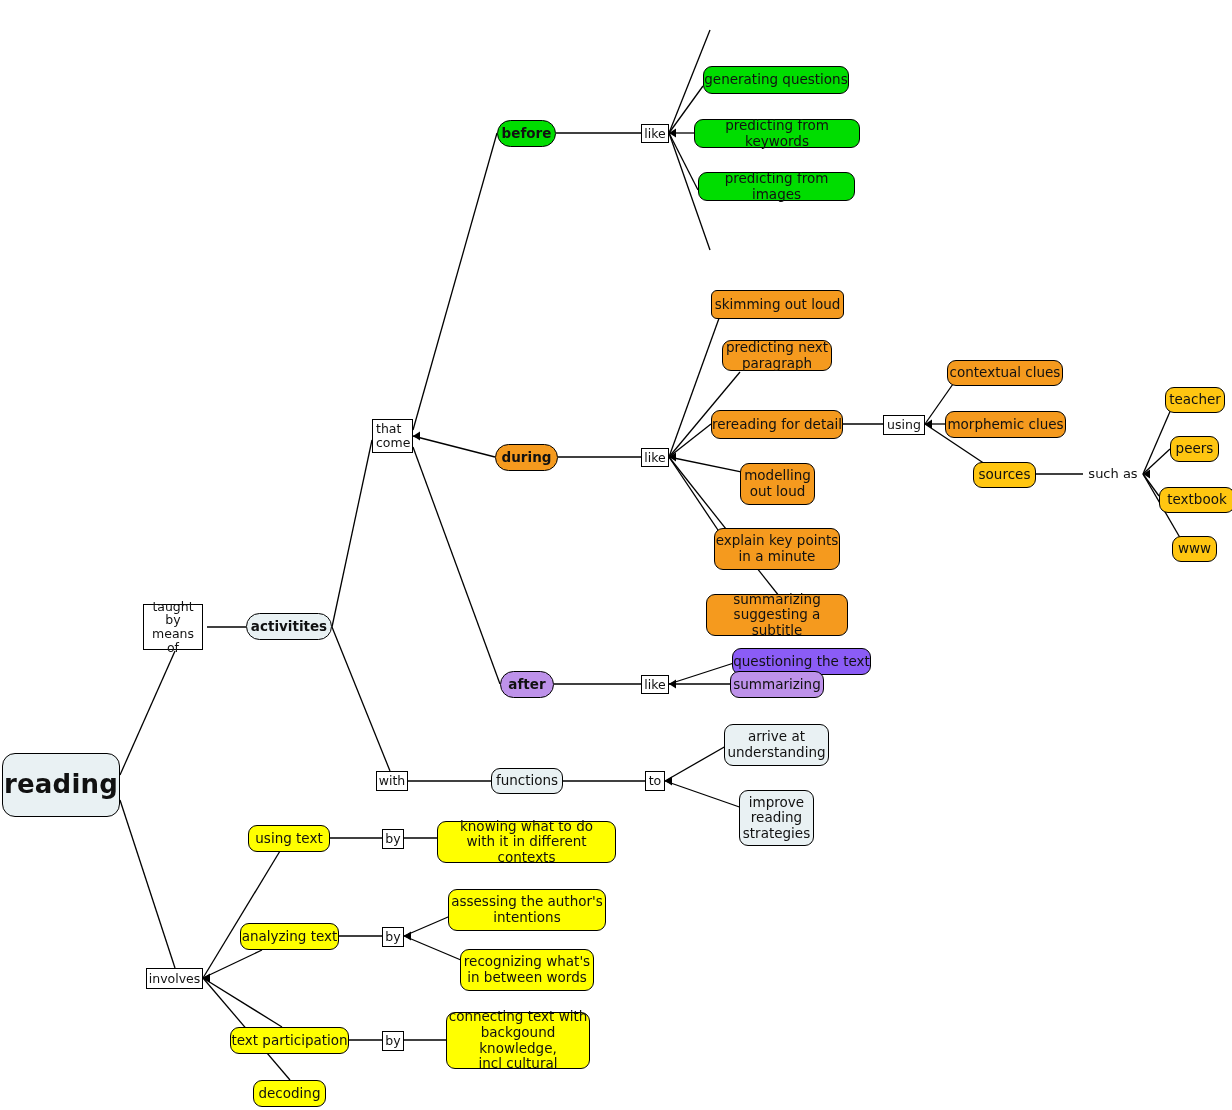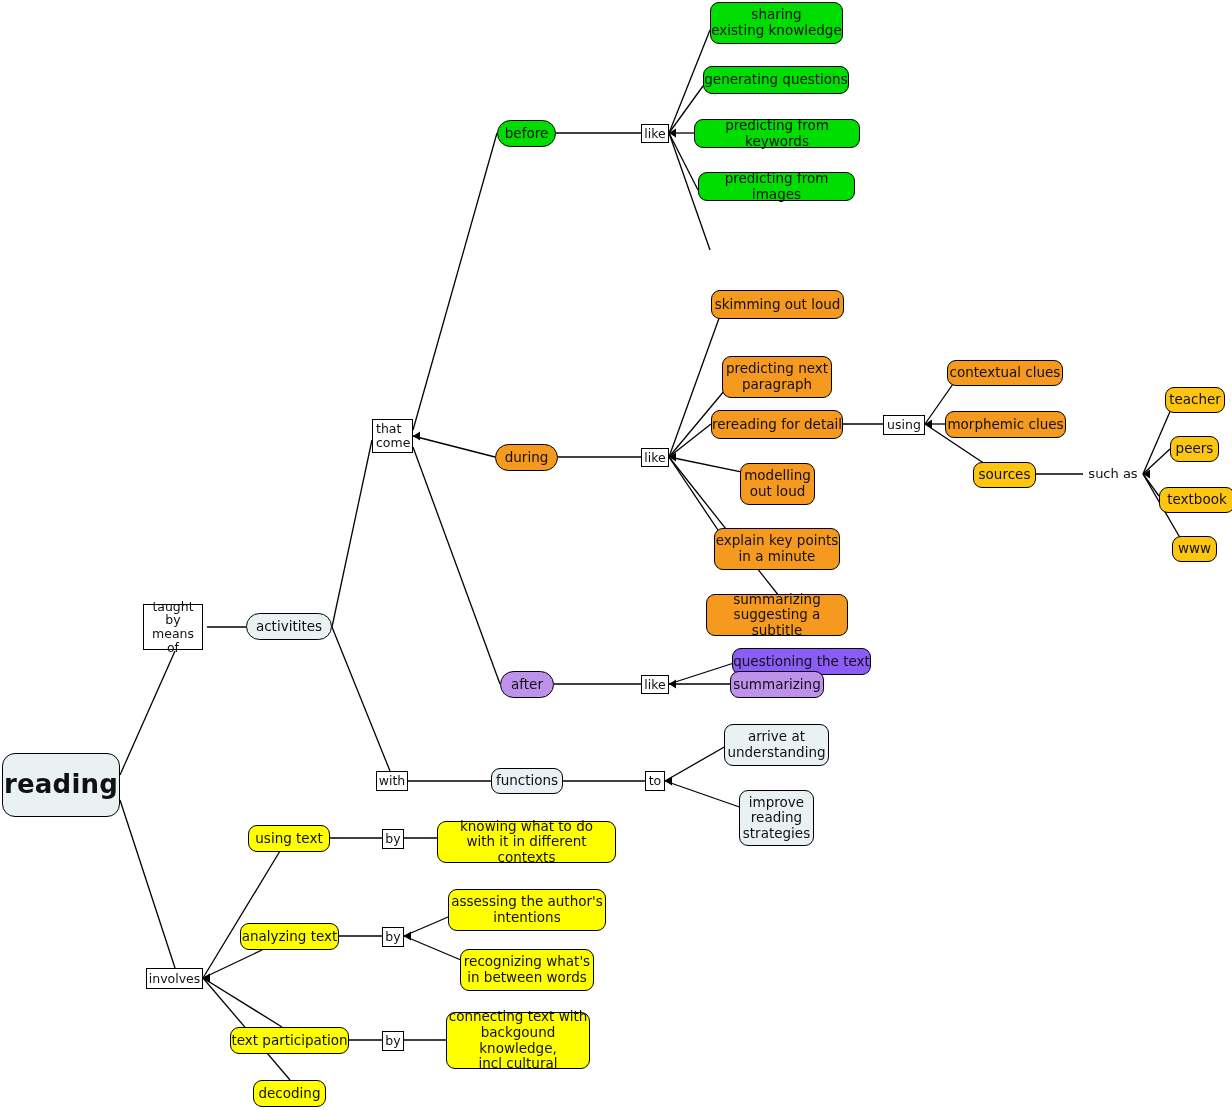--- a/index.html
+++ b/index.html
@@ -35,21 +35,21 @@
     display: flex;
     align-items: center;
     justify-content: center;
     text-align: center;
     line-height: 1.15;
     white-space: pre-line;
     font-size: 13.5px;
   }
   .node.pill      { border-radius: 999px; }
   .node.rounded   { border-radius: 9px; }
-  .node.bold      { font-weight: normal; }
+  .node.bold      { font-weight: bold; }
   .node.root {
     border-radius: 13px;
     font-size: 26px;
     font-weight: bold;
     letter-spacing: 0.2px;
   }
   
   .link-label {
     position: absolute;
     box-sizing: border-box;
@@ -150,27 +150,25 @@
     <div class="link-label boxy" style="left: 146px; top: 968px; width: 57px; height: 21px; background: rgb(255, 255, 255); font-size: 12.5px;">involves</div>
     <div class="link-label boxy" style="left: 641px; top: 124px; width: 28px; height: 19px; background: rgb(255, 255, 255); font-size: 12.5px;">like</div>
     <div class="link-label boxy" style="left: 641px; top: 448px; width: 28px; height: 19px; background: rgb(255, 255, 255); font-size: 12.5px;">like</div>
     <div class="link-label boxy" style="left: 641px; top: 675px; width: 28px; height: 19px; background: rgb(255, 255, 255); font-size: 12.5px;">like</div>
     <div class="link-label boxy" style="left: 883px; top: 415px; width: 42px; height: 20px; background: rgb(255, 255, 255); font-size: 12.5px;">using</div>
     <div class="link-label plain" style="left: 1083px; top: 465px; width: 60px; height: 19px; font-size: 13px;">such as</div>
     <div class="link-label boxy" style="left: 645px; top: 771px; width: 20px; height: 20px; background: rgb(255, 255, 255); font-size: 12.5px;">to</div>
     <div class="link-label boxy" style="left: 382px; top: 829px; width: 22px; height: 20px; background: rgb(255, 255, 255); font-size: 12.5px;">by</div>
     <div class="link-label boxy" style="left: 382px; top: 927px; width: 22px; height: 20px; background: rgb(255, 255, 255); font-size: 12.5px;">by</div>
     <div class="link-label boxy" style="left: 382px; top: 1031px; width: 22px; height: 20px; background: rgb(255, 255, 255); font-size: 12.5px;">by</div>
-    <div class="node rounded" style="left: 710px; top: 2px; width: 133px; height: 42px; background: rgb(0, 221, 0);">sharing
-existing knowledge</div>
     <div class="node rounded" style="left: 703px; top: 66px; width: 146px; height: 28px; background: rgb(0, 221, 0);">generating questions</div>
     <div class="node rounded" style="left: 694px; top: 119px; width: 166px; height: 29px; background: rgb(0, 221, 0);">predicting from keywords</div>
     <div class="node rounded" style="left: 698px; top: 172px; width: 157px; height: 29px; background: rgb(0, 221, 0);">predicting from images</div>
-    <div class="node rounded" style="left: 711px; top: 290px; width: 133px; height: 29px; background: rgb(245, 154, 30);">skimming out loud</div>
-    <div class="node rounded" style="left: 722px; top: 356px; width: 110px; height: 42px; background: rgb(245, 154, 30);">predicting next
+    <div class="node rounded" style="left: 711px; top: 290px; width: 133px; height: 29px; background: rgb(245, 154, 30); border-radius: 6px;">skimming out loud</div>
+    <div class="node rounded" style="left: 722px; top: 340px; width: 110px; height: 31px; background: rgb(245, 154, 30);">predicting next
 paragraph</div>
     <div class="node rounded" style="left: 711px; top: 410px; width: 132px; height: 29px; background: rgb(245, 154, 30);">rereading for detail</div>
     <div class="node rounded" style="left: 740px; top: 463px; width: 75px; height: 42px; background: rgb(245, 154, 30);">modelling
 out loud</div>
     <div class="node rounded" style="left: 714px; top: 528px; width: 126px; height: 42px; background: rgb(245, 154, 30);">explain key points
 in a minute</div>
     <div class="node rounded" style="left: 706px; top: 594px; width: 142px; height: 42px; background: rgb(245, 154, 30);">summarizing
 suggesting a subtitle</div>
     <div class="node rounded" style="left: 732px; top: 648px; width: 139px; height: 27px; background: #8b5cf6;">questioning the text</div>
     <div class="node rounded" style="left: 730px; top: 671px; width: 94px; height: 27px; background: rgb(190, 146, 234);">summarizing</div>

